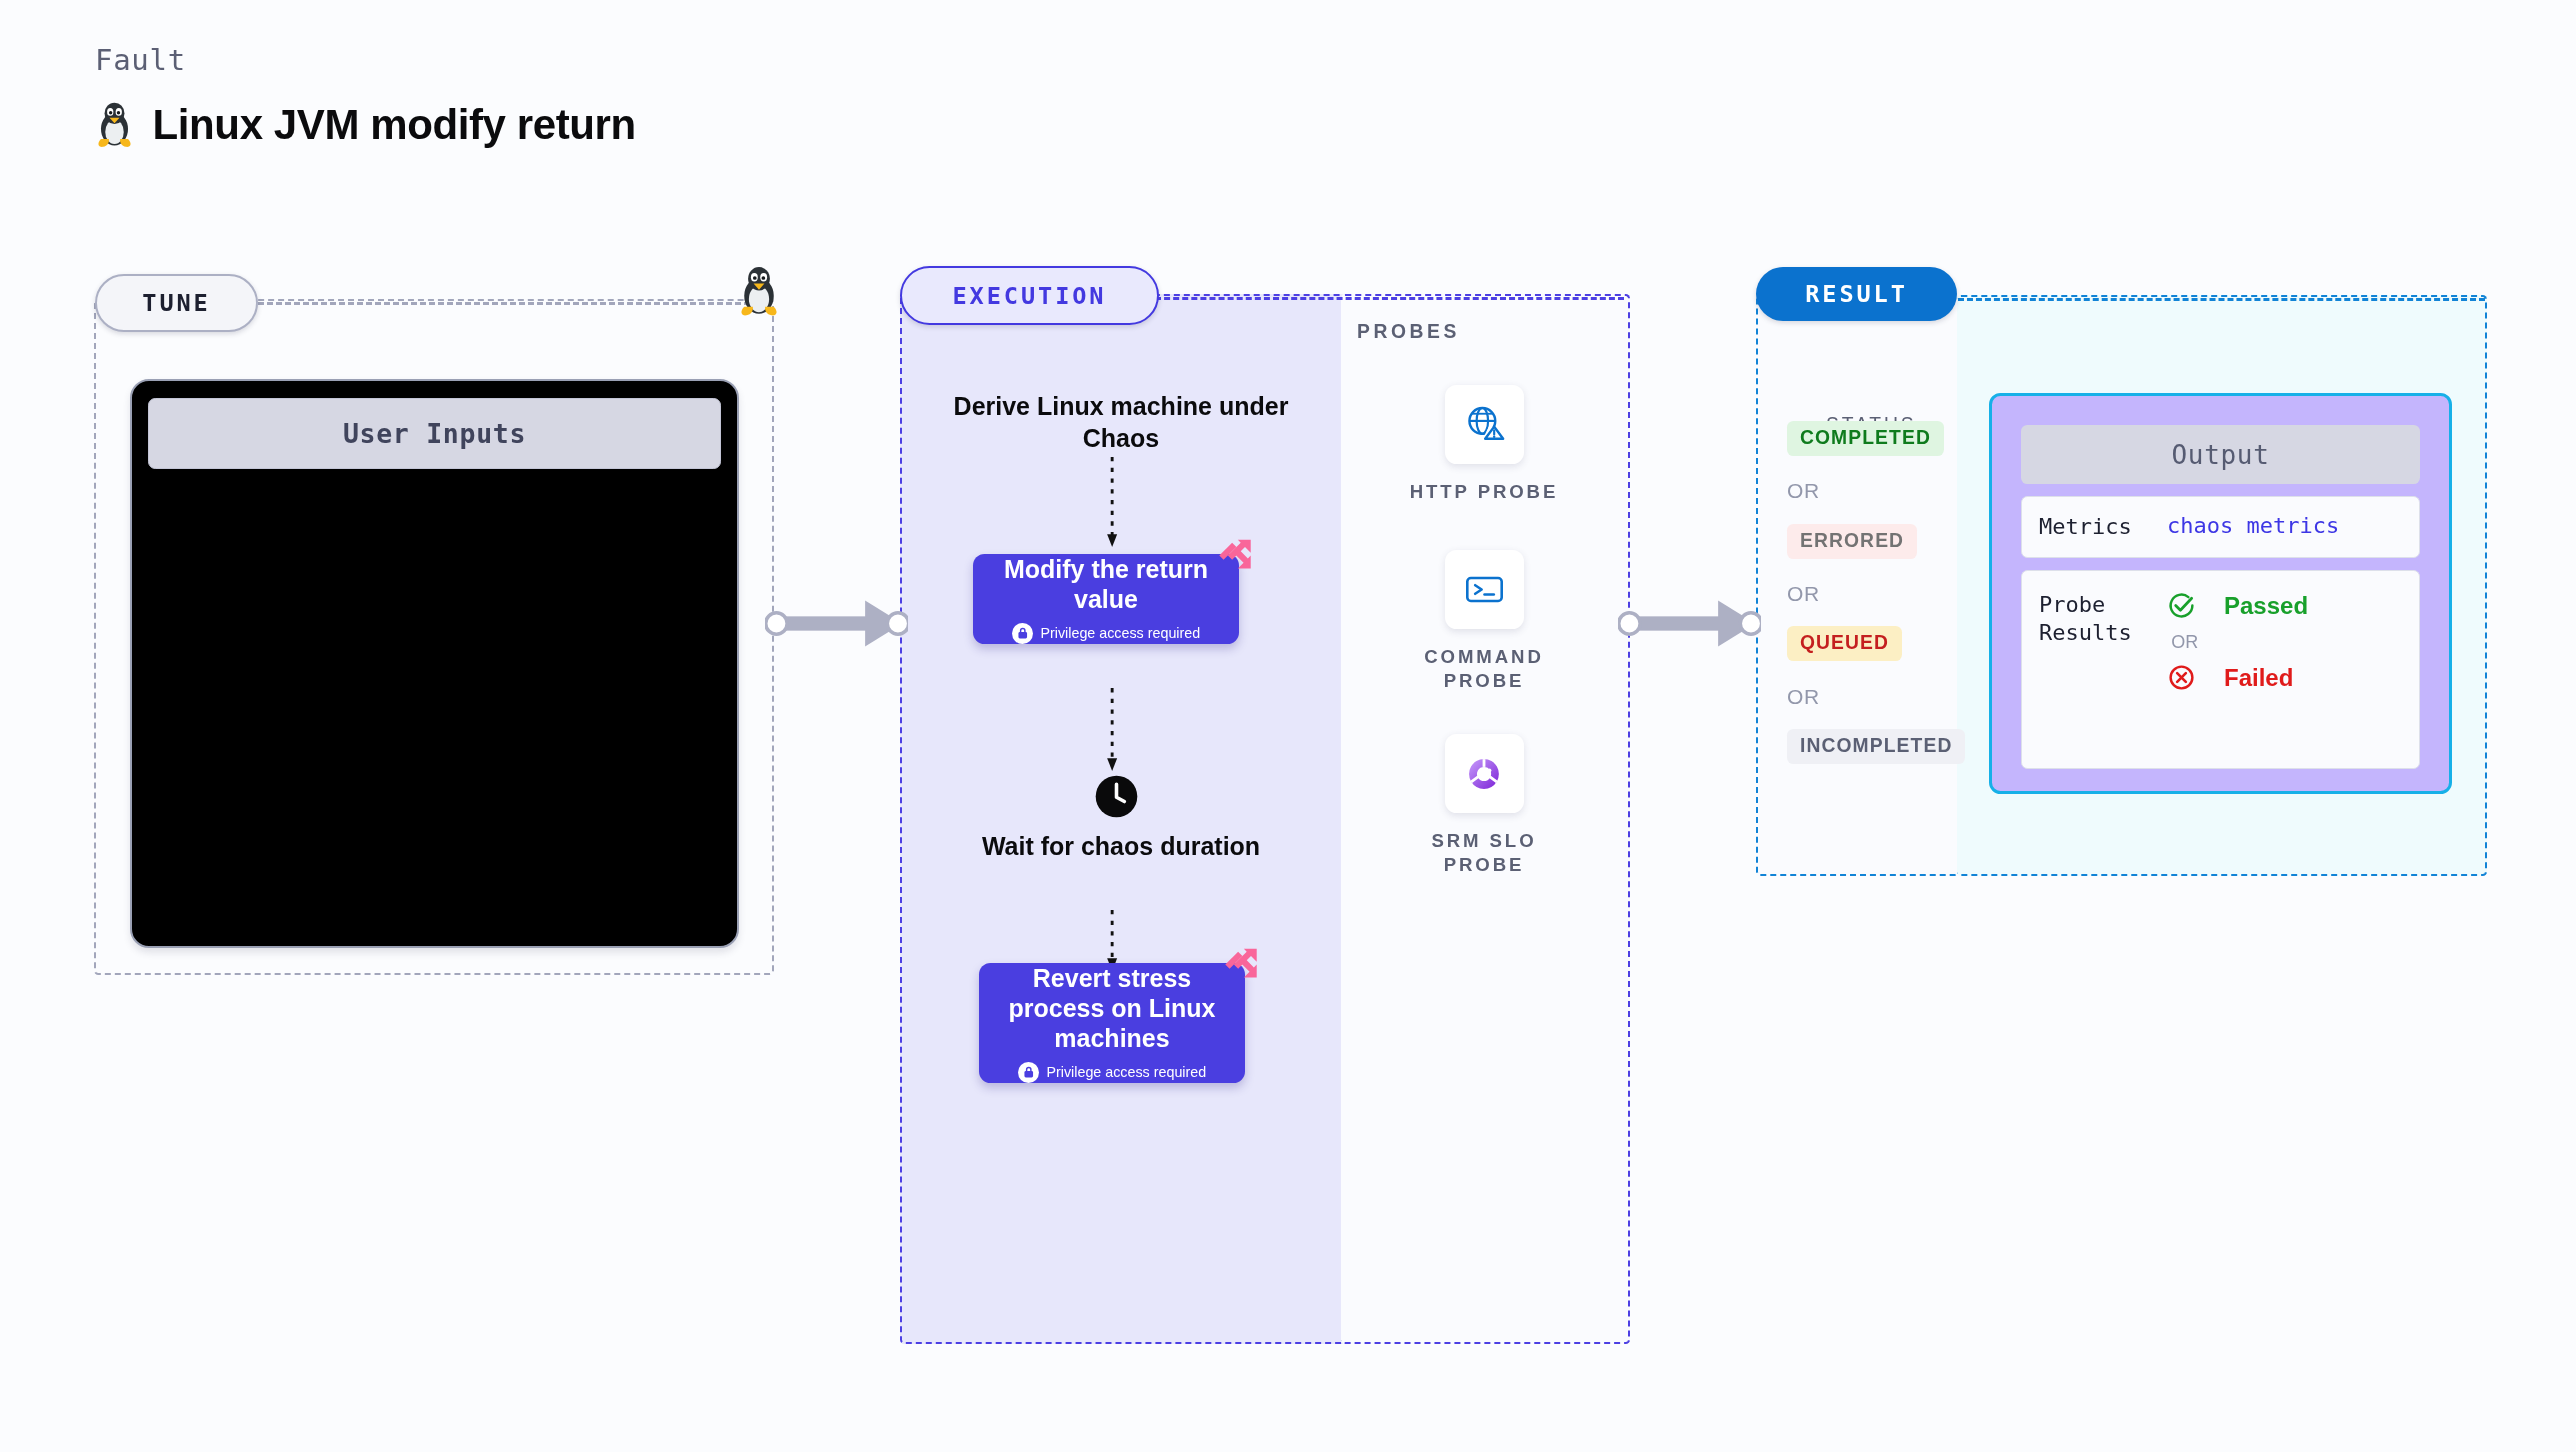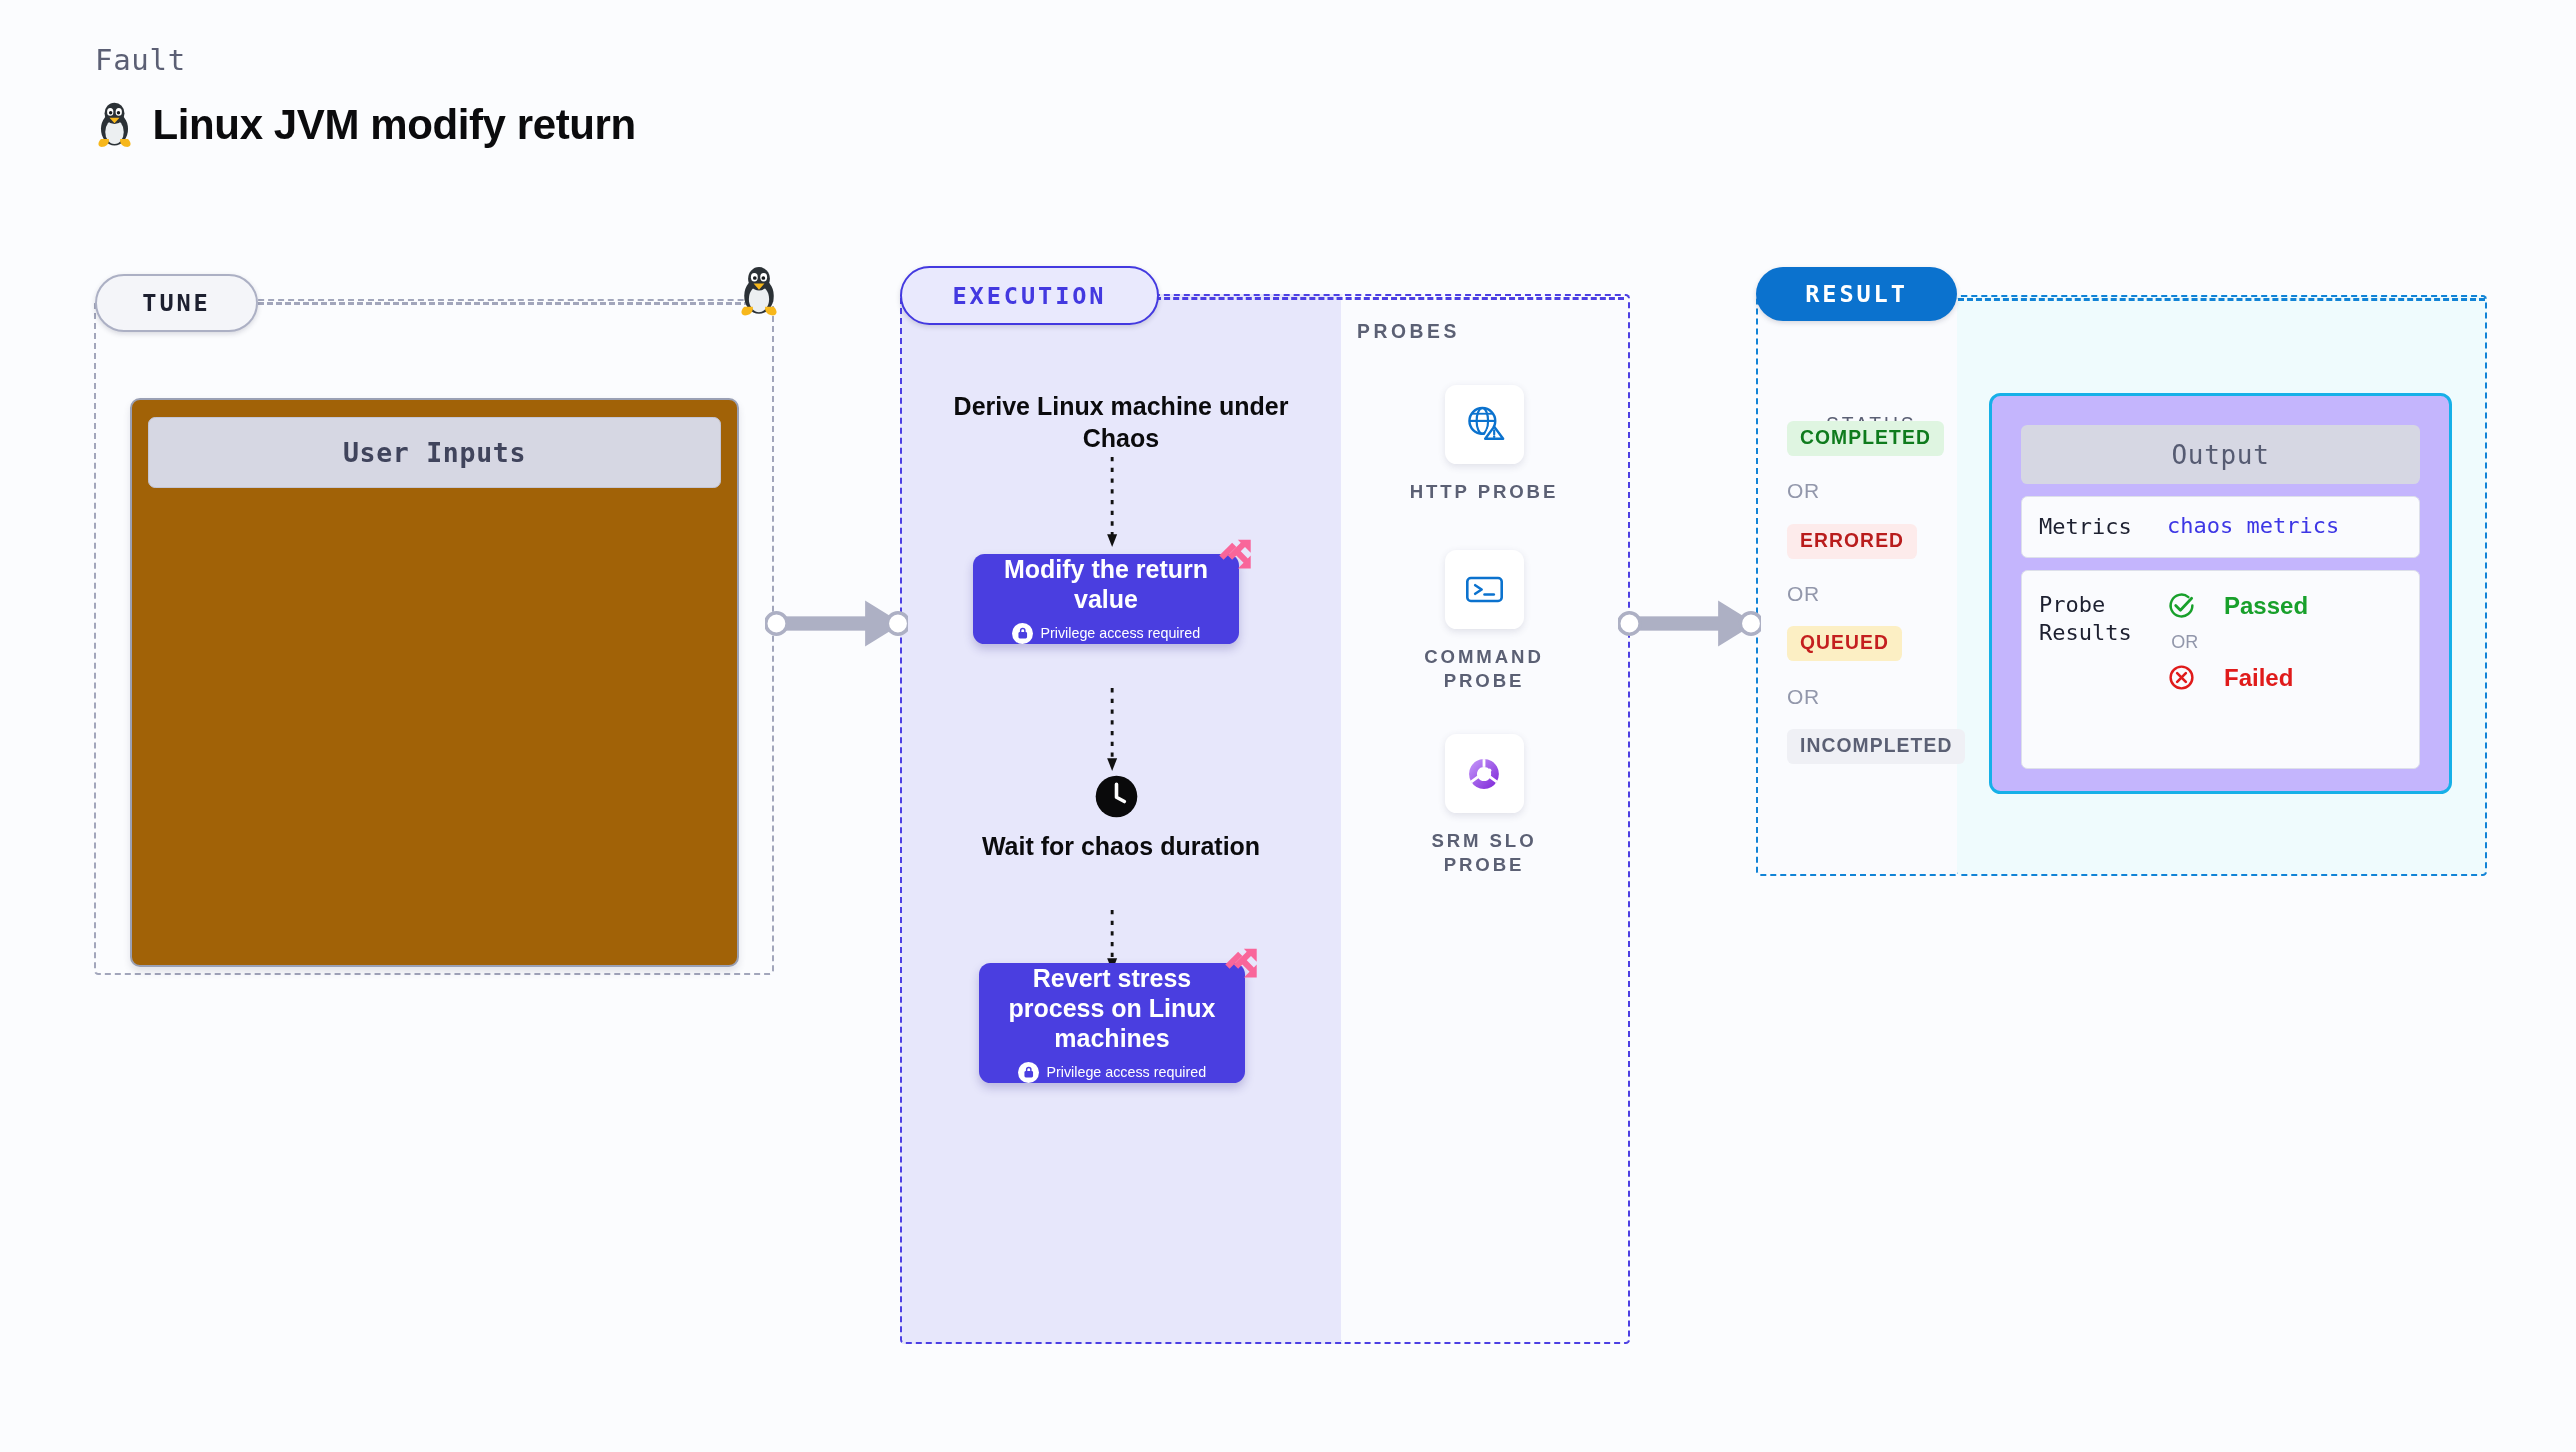--- a/index.html
+++ b/index.html
@@ -82,22 +82,22 @@
   #leader-exec{left:1155px;top:297px;width:469px;border-top-color:#4c3fe3;}
   #leader-result{left:1958px;top:298px;width:527px;border-top-color:#1183d6;}
 
   
   .connector{position:absolute;z-index:9;}
   #conn-1{left:765px;top:589px;}
   #conn-2{left:1618px;top:589px;}
 
   
   #tune-card{
-    position:absolute;left:130px;top:398px;width:609px;height:569px;
-    background:#a16207;border:2.1px solid #9aa0b4;border-radius:10px;
+    position:absolute;left:130px;top:379px;width:609px;height:569px;
+    background:#000000;border:2.1px solid #9aa0b4;border-radius:19px;
     box-shadow:0 4.3px 7.2px rgba(60,60,90,.13);
     box-sizing:border-box;padding:17px 15.8px;
   }
   #user-inputs-header{
     height:69px;background:#d6d7e3;border:1.4px solid #c3c5d6;border-radius:7.2px;
     display:flex;align-items:center;justify-content:center;
     font-family:"DejaVu Sans Mono",monospace;font-size:26.5px;font-weight:bold;
     color:#40445c;letter-spacing:0.7px;
   }
   #tunable-box{
@@ -188,21 +188,21 @@
   .status-badge{
     position:absolute;display:inline-flex;align-items:center;
     border-radius:6.4px;padding:6.4px 13px;
     font-size:19.3px;font-weight:bold;letter-spacing:1.1px;
   }
   .or-text{
     position:absolute;font-size:21px;color:#9297ab;letter-spacing:0.7px;
   }
   #st-0{left:1787px;top:421px;background:#dff5e1;color:#0f7b1d;}
   #or-0{left:1787px;top:479px;}
-  #st-1{left:1787px;top:524px;background:#fdebeb;color:#b91c1c;}
+  #st-1{left:1787px;top:524px;background:#fdebeb;color:#737373;}
   #or-1{left:1787px;top:582px;}
   #st-2{left:1787px;top:626px;background:#fcefc4;color:#c41f1f;}
   #or-2{left:1787px;top:685px;}
   #st-3{left:1787px;top:729px;background:#eff0f5;color:#5b6074;}
 
   
   #output-card{
     position:absolute;left:1989px;top:393px;width:463px;height:401px;
     background:#c4b5fd;border:3.6px solid #16b0e8;border-radius:11.5px;
     box-sizing:border-box;padding:29px;z-index:6;

